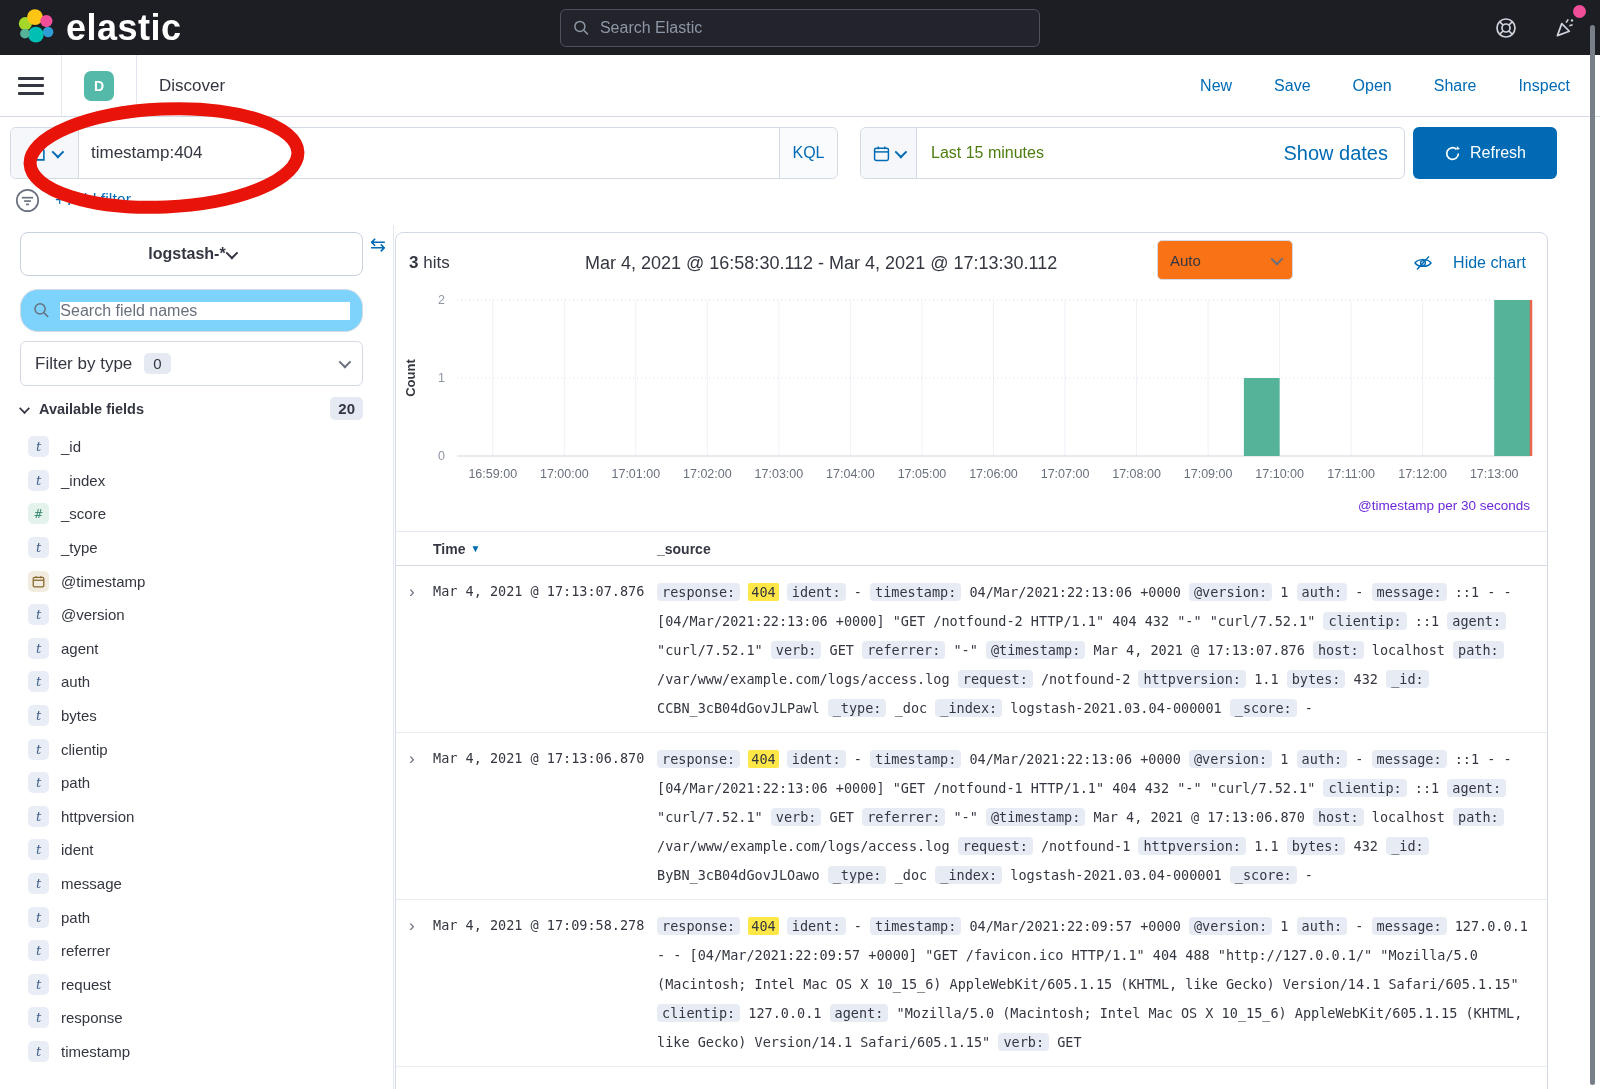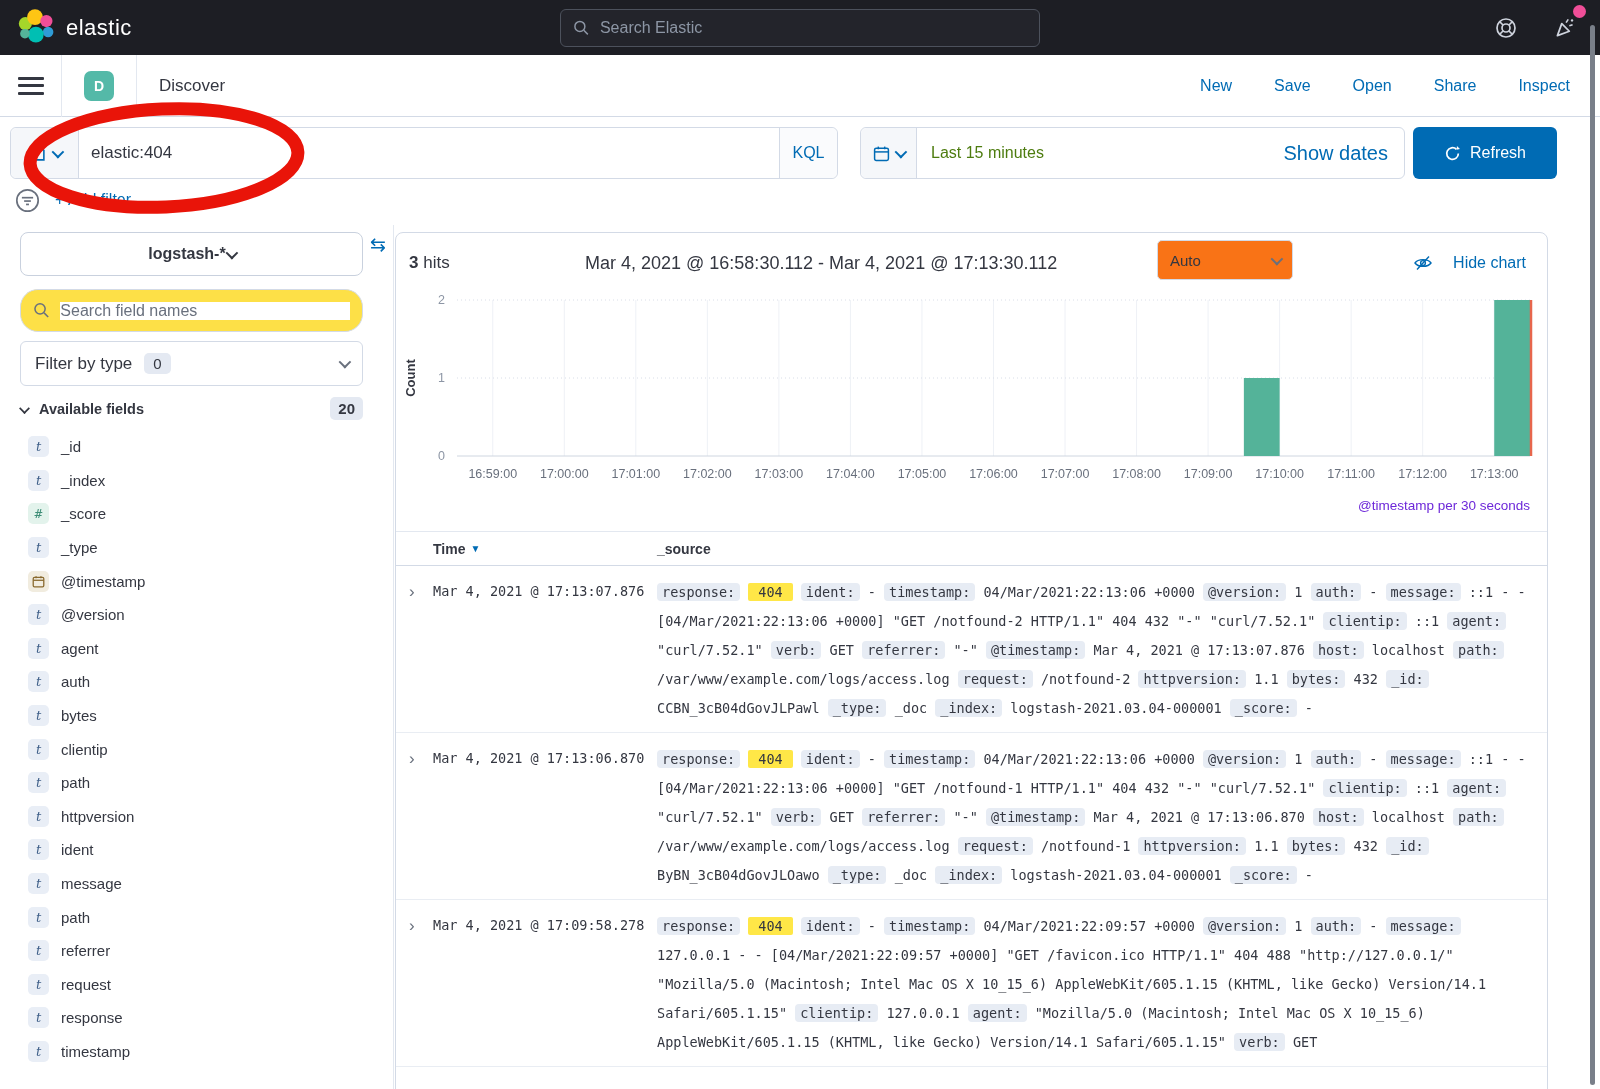--- a/index.html
+++ b/index.html
@@ -4,21 +4,21 @@
 <style>
   * { margin:0; padding:0; box-sizing:border-box; }
   html,body { width:1600px; height:1089px; overflow:hidden; background:#fff;
               font-family:"Liberation Sans", sans-serif; }
   #app { position:relative; width:1600px; height:1089px; background:#fff; overflow:hidden; }
 
   
   .topbar { position:absolute; left:0; top:0; width:1600px; height:55px; background:#1d1e24;
             display:flex; align-items:center; }
   .brand { display:flex; align-items:center; gap:10px; padding-left:14px; }
-  .brand-name { color:#fff; font-size:22px; font-weight:400; letter-spacing:.5px; }
+  .brand-name { color:#fff; font-size:36px; font-weight:700; letter-spacing:.5px; }
   .global-search { position:absolute; left:560px; top:9px; width:480px; height:38px;
             border:1px solid #4c515c; border-radius:6px; display:flex; align-items:center;
             padding:0 12px; gap:10px; background:#23242b; }
   .global-search input { background:transparent; border:none; outline:none; color:#aeb4c0;
             font-size:16px; width:100%; font-family:"Liberation Sans",sans-serif; }
   .global-search input::placeholder { color:#8d96a5; }
   .top-icons { position:absolute; right:22px; top:0; height:55px; display:flex; align-items:center; gap:34px; }
   .notif-dot { position:absolute; right:14px; top:5px; width:13px; height:13px; border-radius:50%; background:#f04e98; }
 
   
@@ -62,21 +62,21 @@
   
   .sidebar { position:absolute; left:0; top:225px; width:394px; height:864px; background:#fff;
              border-right:1px solid #e3e8f0; }
   .index-picker { position:absolute; left:20px; top:7px; width:343px; height:44px;
                   border:1px solid #c9d1de; border-radius:8px; background:#fff; display:flex;
                   align-items:center; justify-content:center; cursor:pointer; }
   .index-picker .label { font-size:16px; font-weight:bold; color:#343741; }
   .collapse-ico { position:absolute; left:370px; top:8px; color:#006bb4; font-size:19px; cursor:pointer; }
   .field-search { position:absolute; left:20px; top:64px; width:343px; height:43px;
                   border:1px solid #d3dae6; border-radius:18px; display:flex; align-items:center;
-                  padding:0 12px; gap:10px; background:#fde047; }
+                  padding:0 12px; gap:10px; background:#7dd3fc; }
   .field-search input { border:none; outline:none; font-size:16px; color:#343741; width:100%;
                   font-family:"Liberation Sans",sans-serif; }
   .field-search input::placeholder { color:#69707d; }
   .type-filter { position:absolute; left:20px; top:116px; width:343px; height:45px;
                  border:1px solid #d3dae6; border-radius:6px; background:#fff; display:flex;
                  align-items:center; padding:0 14px; gap:12px; cursor:pointer; }
   .type-filter .lbl { font-size:17px; color:#343741; }
   .count-badge { background:#e4e9f2; border-radius:5px; padding:2px 9px; font-size:15px; color:#343741; }
   .avail-row { position:absolute; left:20px; top:172px; width:343px; display:flex; align-items:center; gap:10px; }
   .avail-row .title { font-weight:bold; font-size:14.5px; color:#343741; }
@@ -123,21 +123,21 @@
   .sort-arrow { color:#006bb4; font-size:10px; }
   .th-source { font-size:14px; font-weight:bold; color:#343741; }
   .doc-rows { position:absolute; left:396px; top:566px; width:1151px; height:523px; overflow:hidden; }
   .doc-row { display:flex; padding:12px 0 9px 0; border-bottom:1px solid #e9edf3; }
   .expander { width:37px; padding-left:13px; color:#69707d; font-size:17px; line-height:27px; cursor:pointer; }
   .time-cell { width:224px; font-family:"DejaVu Sans Mono",monospace; font-size:13.5px;
                color:#343741; line-height:27px; }
   .source-cell { flex:1; padding-right:12px; font-family:"DejaVu Sans Mono",monospace;
                  font-size:13.5px; color:#343741; line-height:29px; }
   .chip { background:#e7ecf4; border-radius:4px; padding:1px 5px; white-space:nowrap; }
-  .hl { background:#ffe747; padding:1px 10px; border-radius:2px; }
+  .hl { background:#ffe747; padding:1px 3px; border-radius:2px; }
 
   
   .scrollbar { position:absolute; right:5px; top:25px; width:5px; height:1060px;
                background:#797f89; border-radius:3px; }
   .chev { display:inline-block; width:9px; height:9px; border-right:2px solid #69707d;
           border-bottom:2px solid #69707d; transform:rotate(45deg) translateY(-2px); }
   .chev.blue { border-color:#006bb4; }
   .chev.dark { border-color:#343741; }
 </style>
 </head>
@@ -203,21 +203,21 @@
   </div>
 
   <div class="querybar">
     <div class="q-prepend">
       <svg width="17" height="17" viewBox="0 0 16 16">
         <path d="M2 2 h9 l3 3 v9 h-12 z" fill="none" stroke="#006bb4" stroke-width="1.5"></path>
         <rect x="5" y="2" width="5" height="4" fill="none" stroke="#006bb4" stroke-width="1.3"></rect>
       </svg>
       <span class="chev blue"></span>
     </div>
-    <div class="q-input">elastic:404</div>
+    <div class="q-input">timestamp:404</div>
     <div class="q-kql">KQL</div>
   </div>
 
   <div class="datepicker">
     <div class="dp-prepend">
       <svg width="17" height="17" viewBox="0 0 16 16">
         <rect x="1.5" y="3" width="13" height="11.5" rx="1.5" fill="none" stroke="#006bb4" stroke-width="1.4"></rect>
         <line x1="1.5" y1="6.5" x2="14.5" y2="6.5" stroke="#006bb4" stroke-width="1.4"></line>
         <line x1="5" y1="1.5" x2="5" y2="4" stroke="#006bb4" stroke-width="1.4"></line>
         <line x1="11" y1="1.5" x2="11" y2="4" stroke="#006bb4" stroke-width="1.4"></line>

